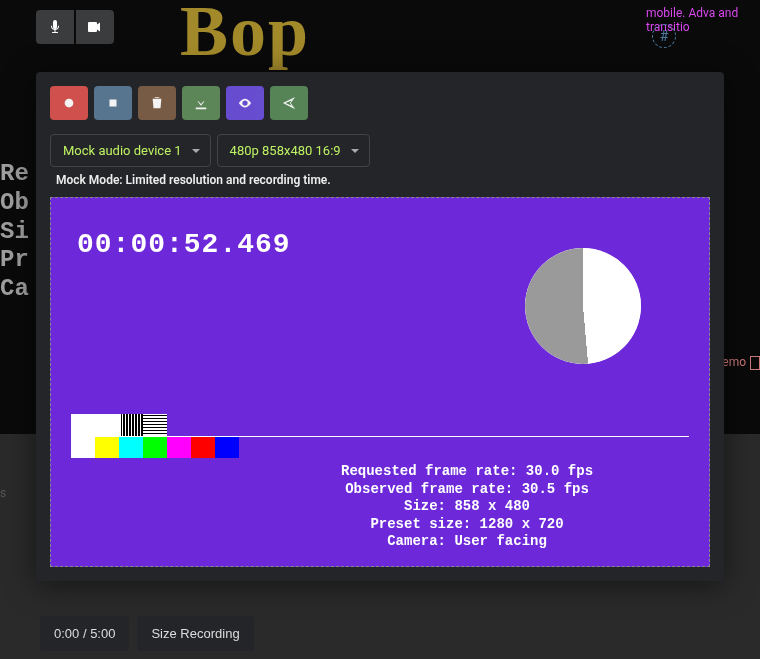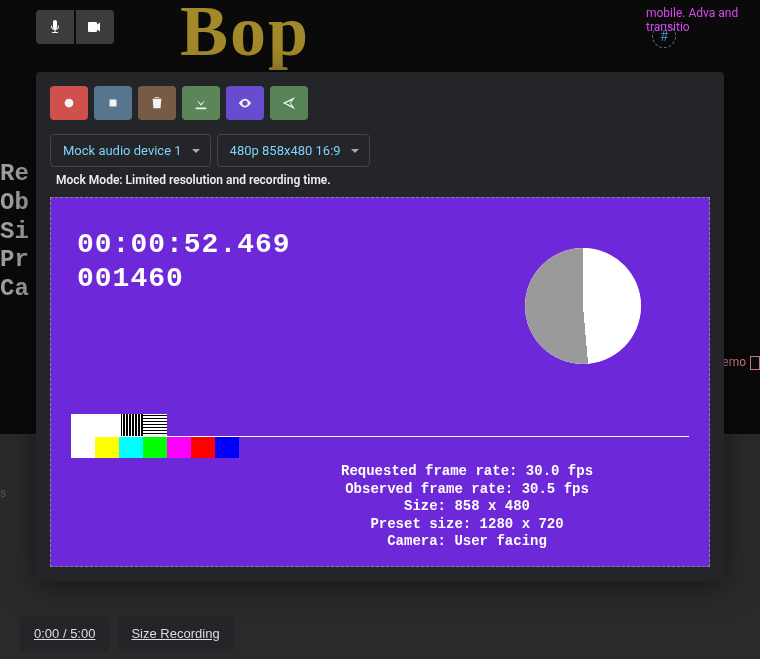--- a/index.html
+++ b/index.html
@@ -118,21 +118,21 @@
   .tbtn.green2 { background:#5a8a5a; }
 
   .selects {
     display:flex; gap:6px; margin-bottom:6px;
   }
   .sel {
     background:transparent;
     border:1px solid #444;
     border-radius:4px;
     padding:8px 28px 8px 12px;
-    color:#7dd3fc;
+    color:#bef264;
     font-size:13px;
     position:relative;
     cursor:pointer;
     display:flex;
   }
   .sel .caret {
     position:absolute; right:10px; top:50%; transform:translateY(-50%);
     width:0;height:0;border-left:4px solid transparent;border-right:4px solid transparent;border-top:4px solid #aaa;
   }
   .free-mode {
@@ -181,22 +181,22 @@
     position:absolute; left:20px; right:20px; top:238px;
     height:1px; background:#fff;
   }
   .info-text{
     position:absolute; left:290px; top:265px;
     font-family:"Courier New",monospace;
     color:#fff; font-size:14px; font-weight:bold;
     line-height:1.25; white-space:pre;text-align:center;
   }
   .bottom-bar{
-    position:absolute; left:20px; bottom:8px;
-    display:flex; gap:8px; z-index:20;text-decoration:underline;
+    position:absolute; left:40px; bottom:8px;
+    display:flex; gap:8px; z-index:20;
   }
   .bbtn{
     background:#242528;
     border:none; border-radius:4px;
     padding:10px 14px;
     color:#ddd; font-size:13px;
     cursor:pointer;
   }
 </style>
 </head>
@@ -274,21 +274,20 @@
         <span>480p 858x480 16:9</span>
         <span class="caret"></span>
       </div>
   </div>
 
   <div class="free-mode">Mock Mode: Limited resolution and recording time.</div>
 
   <div class="preview">
     <div class="timecode">
       <div>00:00:52.469</div>
-      <div>001460</div>
     </div>
     <div class="pie"></div>
     <div class="testcard">
       <div class="tc-row1">
         <div class="sq white"></div>
         <div class="sq white"></div>
         <div class="sq stripes-v"></div>
         <div class="sq stripes-h"></div>
       </div>
       <div class="tc-row2">

